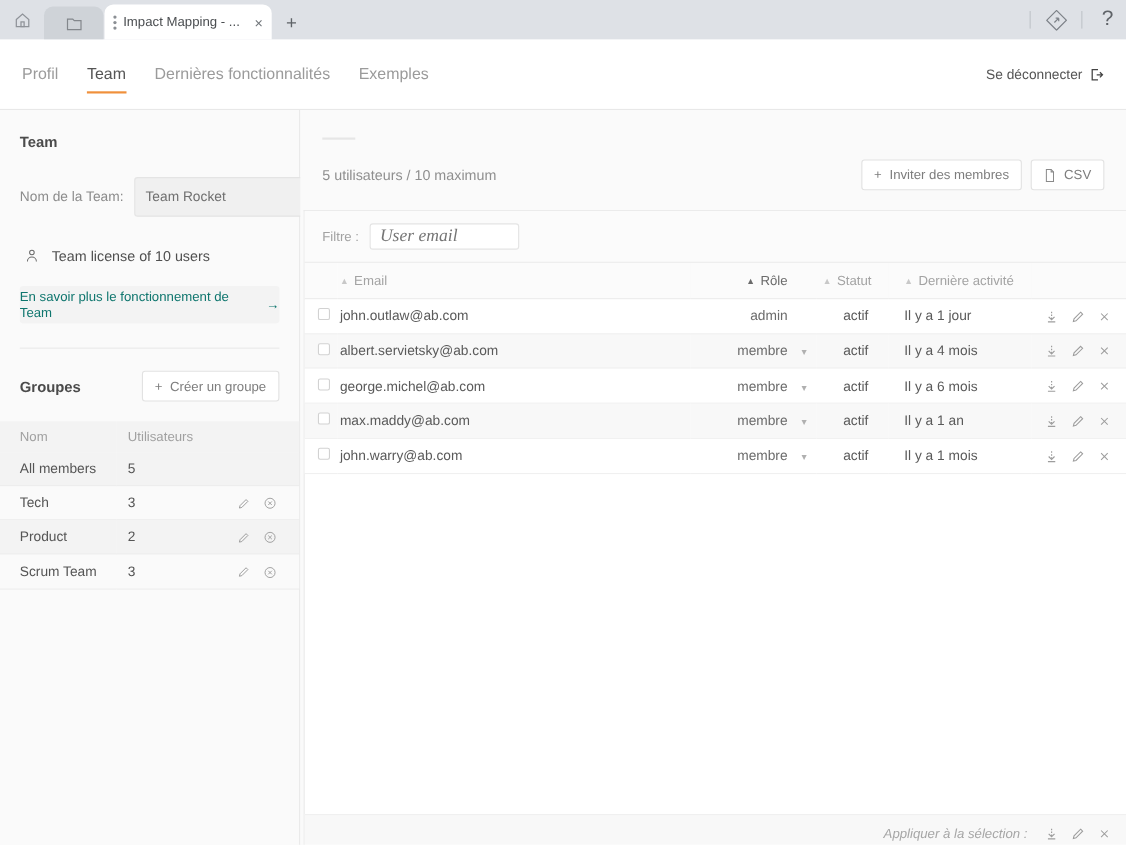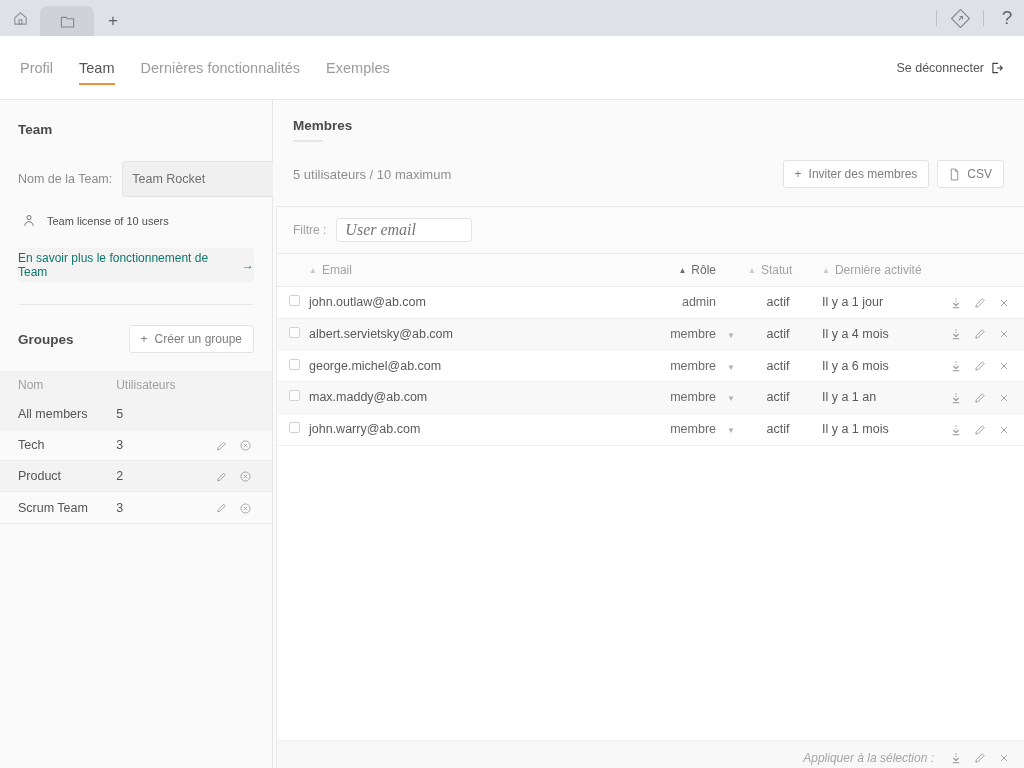--- a/index.html
+++ b/index.html
@@ -121,21 +121,21 @@
     flex: 1; height: 36px;
     background: #f0f0f0;
     border: 1px solid #e4e4e4;
     border-radius: 3px;
     font-size: 12.5px; color: #6f6f6f;
     padding: 0 9px;
     font-family: "Liberation Sans", sans-serif;
   }
   .license-row {
     display: flex; align-items: center; gap: 11px;
-    margin-top: 16px; font-size: 11px; color: #4f4f4f;
+    margin-top: 28px; font-size: 13px; color: #4f4f4f;
     padding-left: 4px;
   }
   .learn-more {
     margin-top: 20px;
     height: 34px;
     background: #f3f3f3;
     border-radius: 3px;
     display: flex; align-items: center; justify-content: flex-end; gap: 20px;
     font-size: 12px; color: #0f766e;
   }
@@ -267,20 +267,29 @@
   </div>
 
   <div class="chrome-tab inactive">
     <span>
       <svg width="17" height="15" viewBox="0 0 24 22" fill="none" stroke="#83878c" stroke-width="1.6">
         <path d="M3 19 V5 H10 L12 7 H21 V19 Z"></path>
       </svg>
     </span>
   </div>
 
+  <div class="chrome-tab active">
+    <span class="tab-kebab">
+        <i></i>
+        <i></i>
+        <i></i>
+      </span>
+    <span class="tab-title">Impact Mapping - ...</span>
+    <span class="tab-close">×</span>
+  </div>
 
   <div class="new-tab">+</div>
 
   <div class="chrome-right">
     <span class="sep"></span>
     <span class="chrome-icon">
       <svg width="19" height="19" viewBox="0 0 24 24" fill="none" stroke="#7d8288" stroke-width="1.4">
         <rect x="4" y="4" width="16" height="16" transform="rotate(45 12 12)"></rect>
         <path d="M9.5 14.5 L14.5 9.5 M14.5 9.5 H11 M14.5 9.5 V13"></path>
       </svg>
@@ -396,21 +405,20 @@
                   <circle cx="10" cy="10" r="7"></circle>
                   <path d="M7.5 7.5 L12.5 12.5 M12.5 7.5 L7.5 12.5"></path>
                 </svg></span></td>
           </tr>
         </tbody>
     </table>
   </div>
 
   <div class="main">
     <div class="main-head">
-      <div class="main-title">Membres</div>
       <div class="title-rule"></div>
 
       <div class="count-row">
         <span class="count-text">5 utilisateurs / 10 maximum</span>
         <span class="count-actions">
           <button class="btn-outline">
             <span>+</span>
             <span>Inviter des membres</span>
           </button>
           <button class="btn-outline">

